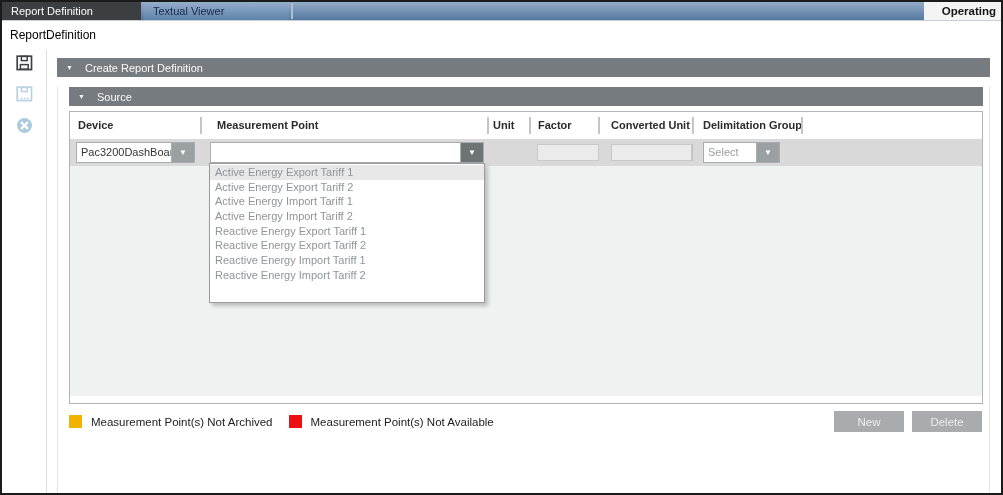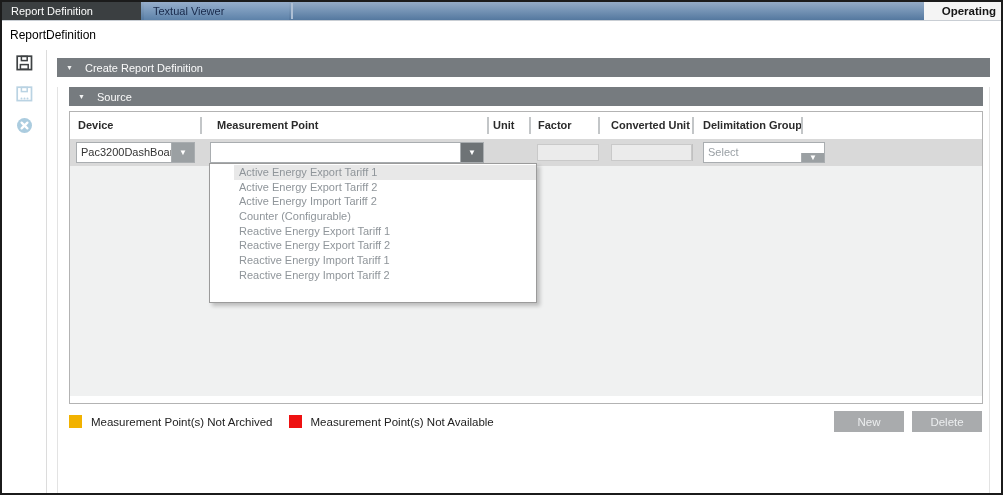--- a/index.html
+++ b/index.html
@@ -48,21 +48,21 @@
 
   .combo { position:absolute; top:3px; height:21px; display:flex; background:#fff; border:1px solid #a9adb0; }
   .combo .cval { flex:1; font-size:11px; line-height:19px; padding-left:4px; color:#333; white-space:nowrap; overflow:hidden; }
   .combo .cval.ph { color:#9aa0a5; }
   .combo .cbtn { width:23px; background:#9ba0a3; border-left:1px solid #a9adb0; display:flex; align-items:center; justify-content:center; }
   .combo .cbtn.active { background:#6e7376; }
   .combo .cbtn .tri { font-size:8px; color:#fff; }
 
   .cell-input { position:absolute; top:5px; height:17px; background:#ebebeb; border:1px solid #c9c9c9; font-family:"Liberation Sans",sans-serif; font-size:11px; padding:0 3px; color:#333; }
 
-  .ddlist { position:absolute; left:139px; top:51px; width:328px; height:140px; background:#fff; border:1px solid #9b9b9b; box-shadow:3px 3px 4px rgba(0,0,0,0.22); z-index:5; padding-top:1px;padding-left:24px; }
+  .ddlist { position:absolute; left:139px; top:51px; width:276px; height:140px; background:#fff; border:1px solid #9b9b9b; box-shadow:3px 3px 4px rgba(0,0,0,0.22); z-index:5; padding-top:1px; }
   .dditem { height:14.7px; line-height:14.7px; font-size:11px; color:#8f959a; padding-left:5px; white-space:nowrap; }
   .dditem.hl { background:#e8e8e8; }
 
   
   .footer { display:flex; align-items:center; margin:5px 7px 16px 11px; height:25px; }
   .swatch { width:13px; height:13px; margin-right:9px; }
   .legend-label { font-size:11.5px; color:#222; }
   .legend-gap { width:16px; }
   .fspacer { flex:1; }
   .gbtn { width:70px; height:21px; background:#a9abad; color:#eceeef; font-size:11.5px; display:flex; align-items:center; justify-content:center; margin-left:8px; cursor:default; }
@@ -158,35 +158,35 @@
             <div class="combo" style="left:140px; width:274px;">
               <span class="cval"></span>
               <span class="cbtn active">
                   <span class="tri">▼</span>
                 </span>
             </div>
 
             <input class="cell-input" style="left: 467px; width: 62px;" value="">
             <input class="cell-input" style="left: 541px; width: 81px;" value="">
 
-            <div class="combo" style="left:633px; width:122px;align-items:flex-end;">
+            <div class="combo" style="left:633px; width:77px;">
               <span class="cval ph">Select</span>
               <span class="cbtn">
                   <span class="tri">▼</span>
                 </span>
             </div>
           </div>
 
           <div class="tempty"></div>
 
           <div class="ddlist">
             <div class="dditem hl">Active Energy Export Tariff 1</div>
             <div class="dditem">Active Energy Export Tariff 2</div>
+            <div class="dditem">Active Energy Import Tariff 1</div>
             <div class="dditem">Active Energy Import Tariff 2</div>
-            <div class="dditem">Counter (Configurable)</div>
             <div class="dditem">Reactive Energy Export Tariff 1</div>
             <div class="dditem">Reactive Energy Export Tariff 2</div>
             <div class="dditem">Reactive Energy Import Tariff 1</div>
             <div class="dditem">Reactive Energy Import Tariff 2</div>
           </div>
         </div>
 
         <div class="footer">
           <span class="swatch" style="background: rgb(242, 178, 0);"></span>
           <span class="legend-label">Measurement Point(s) Not Archived</span>

